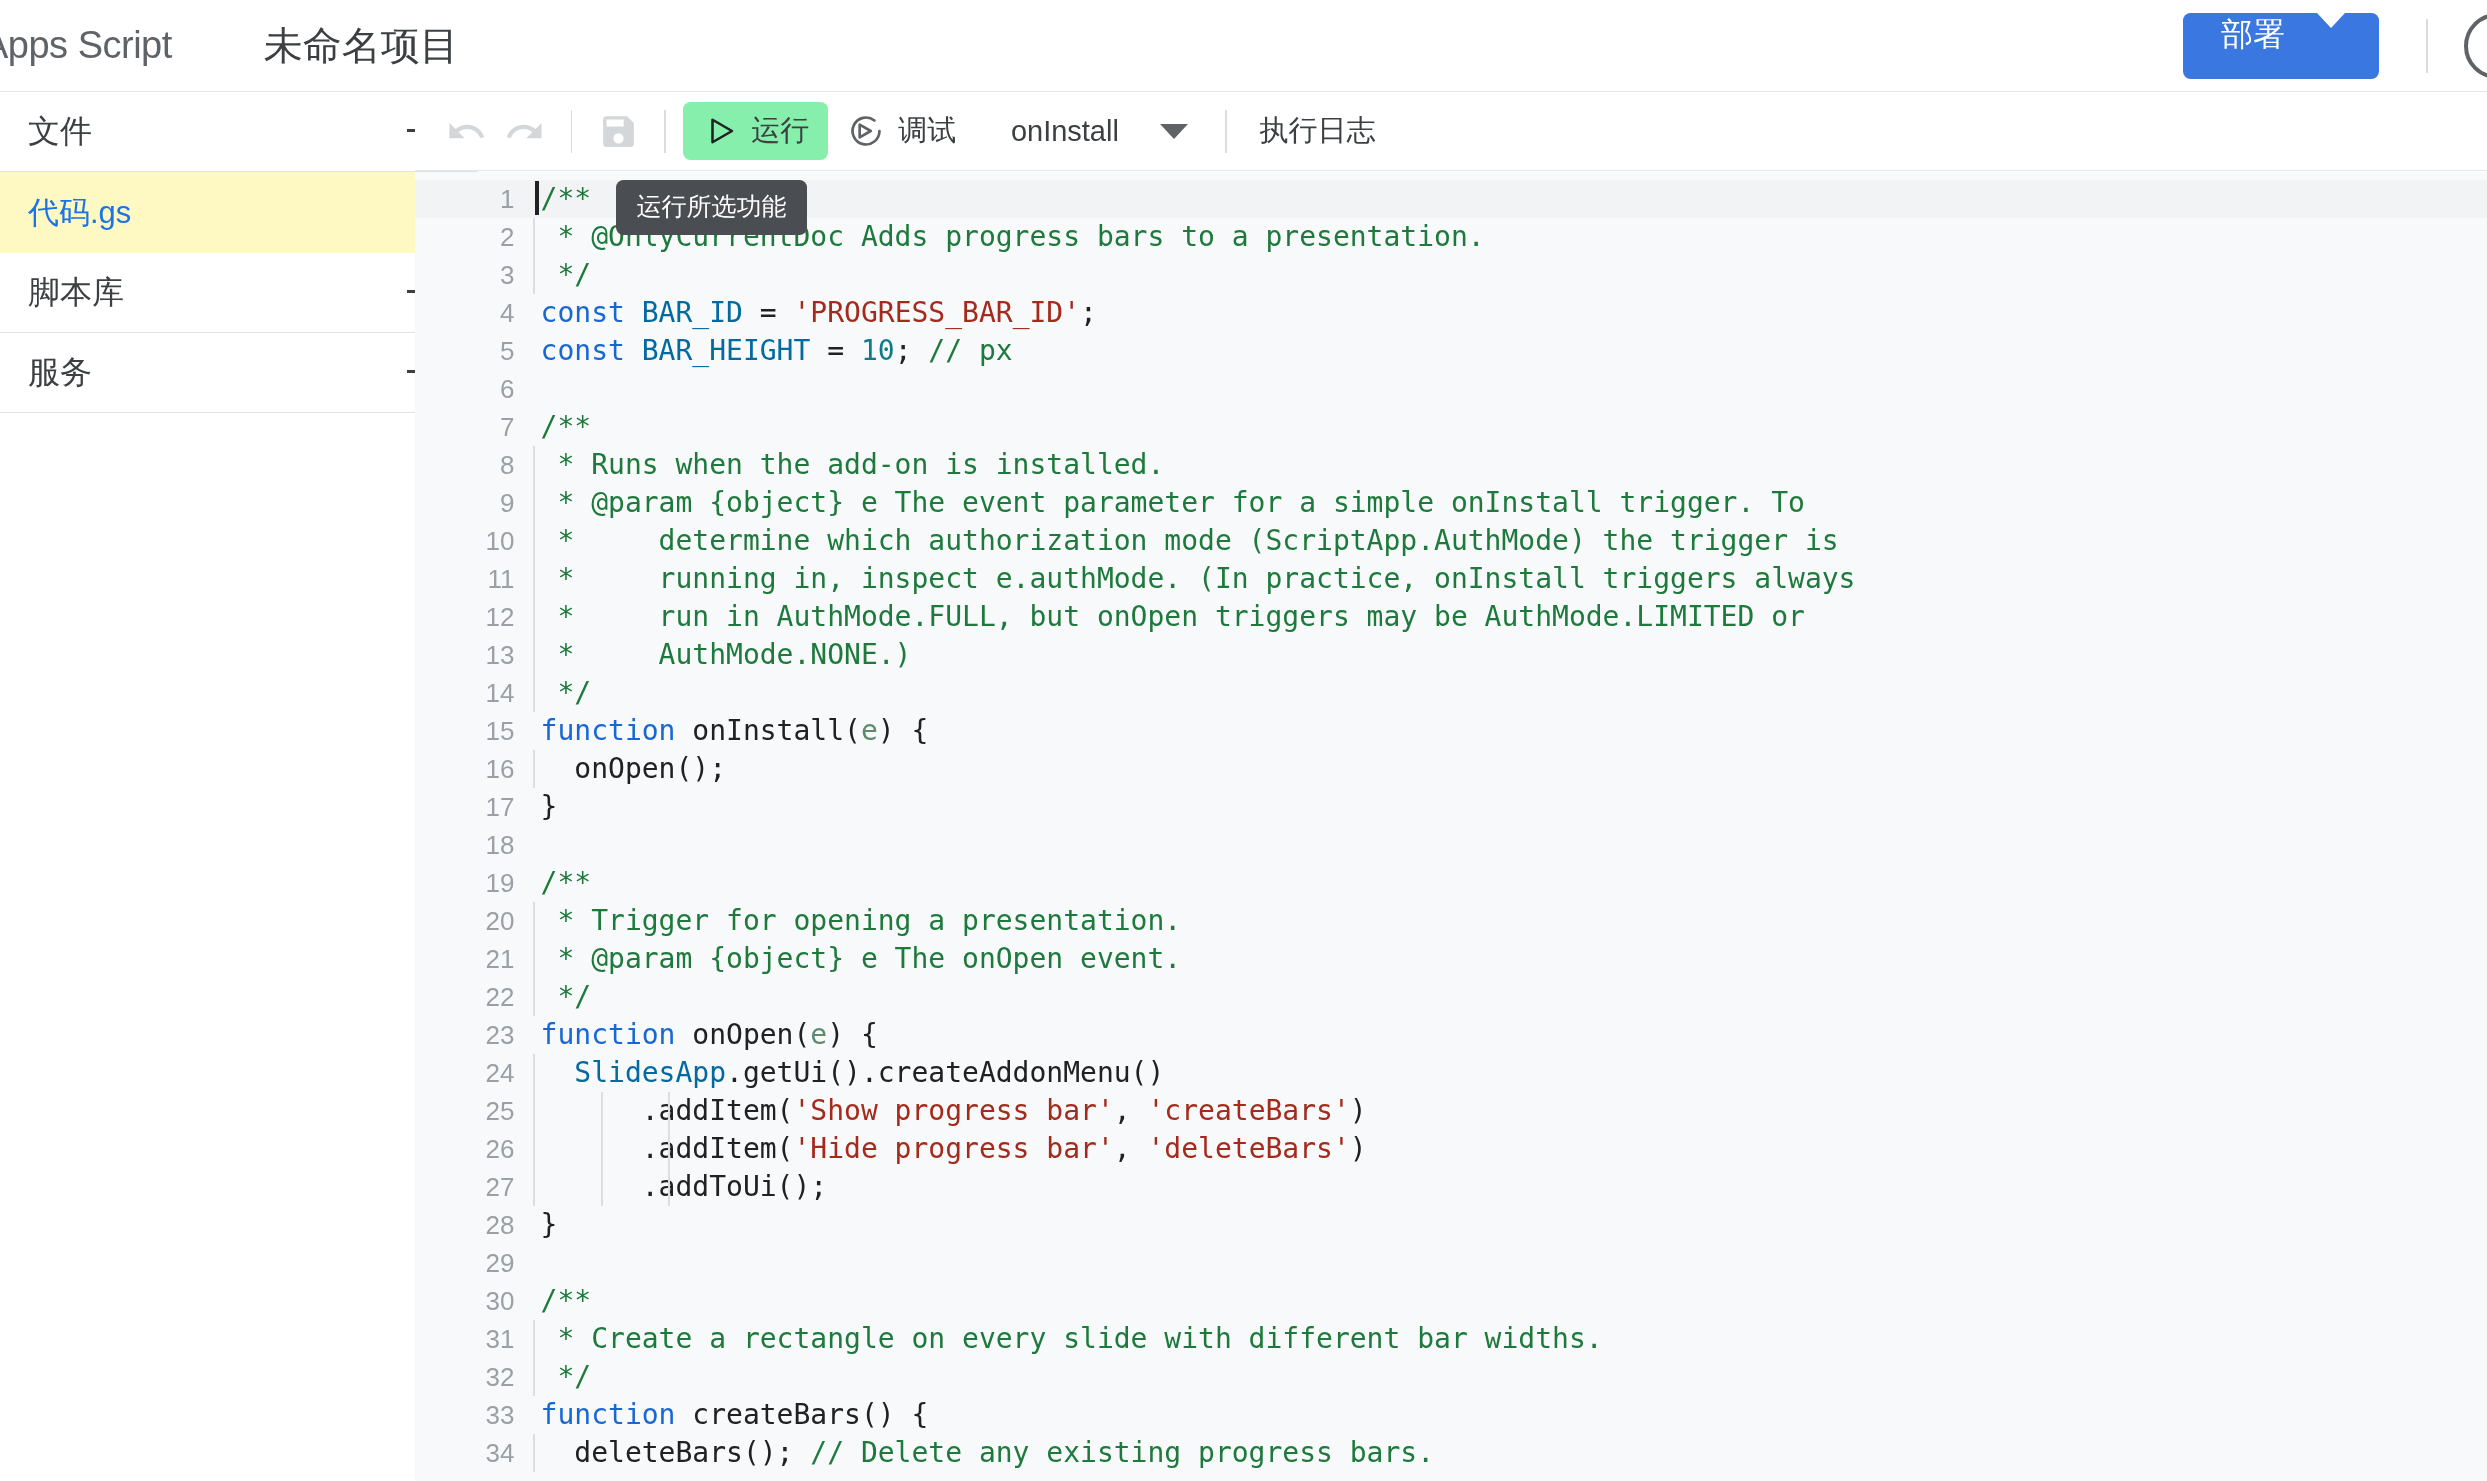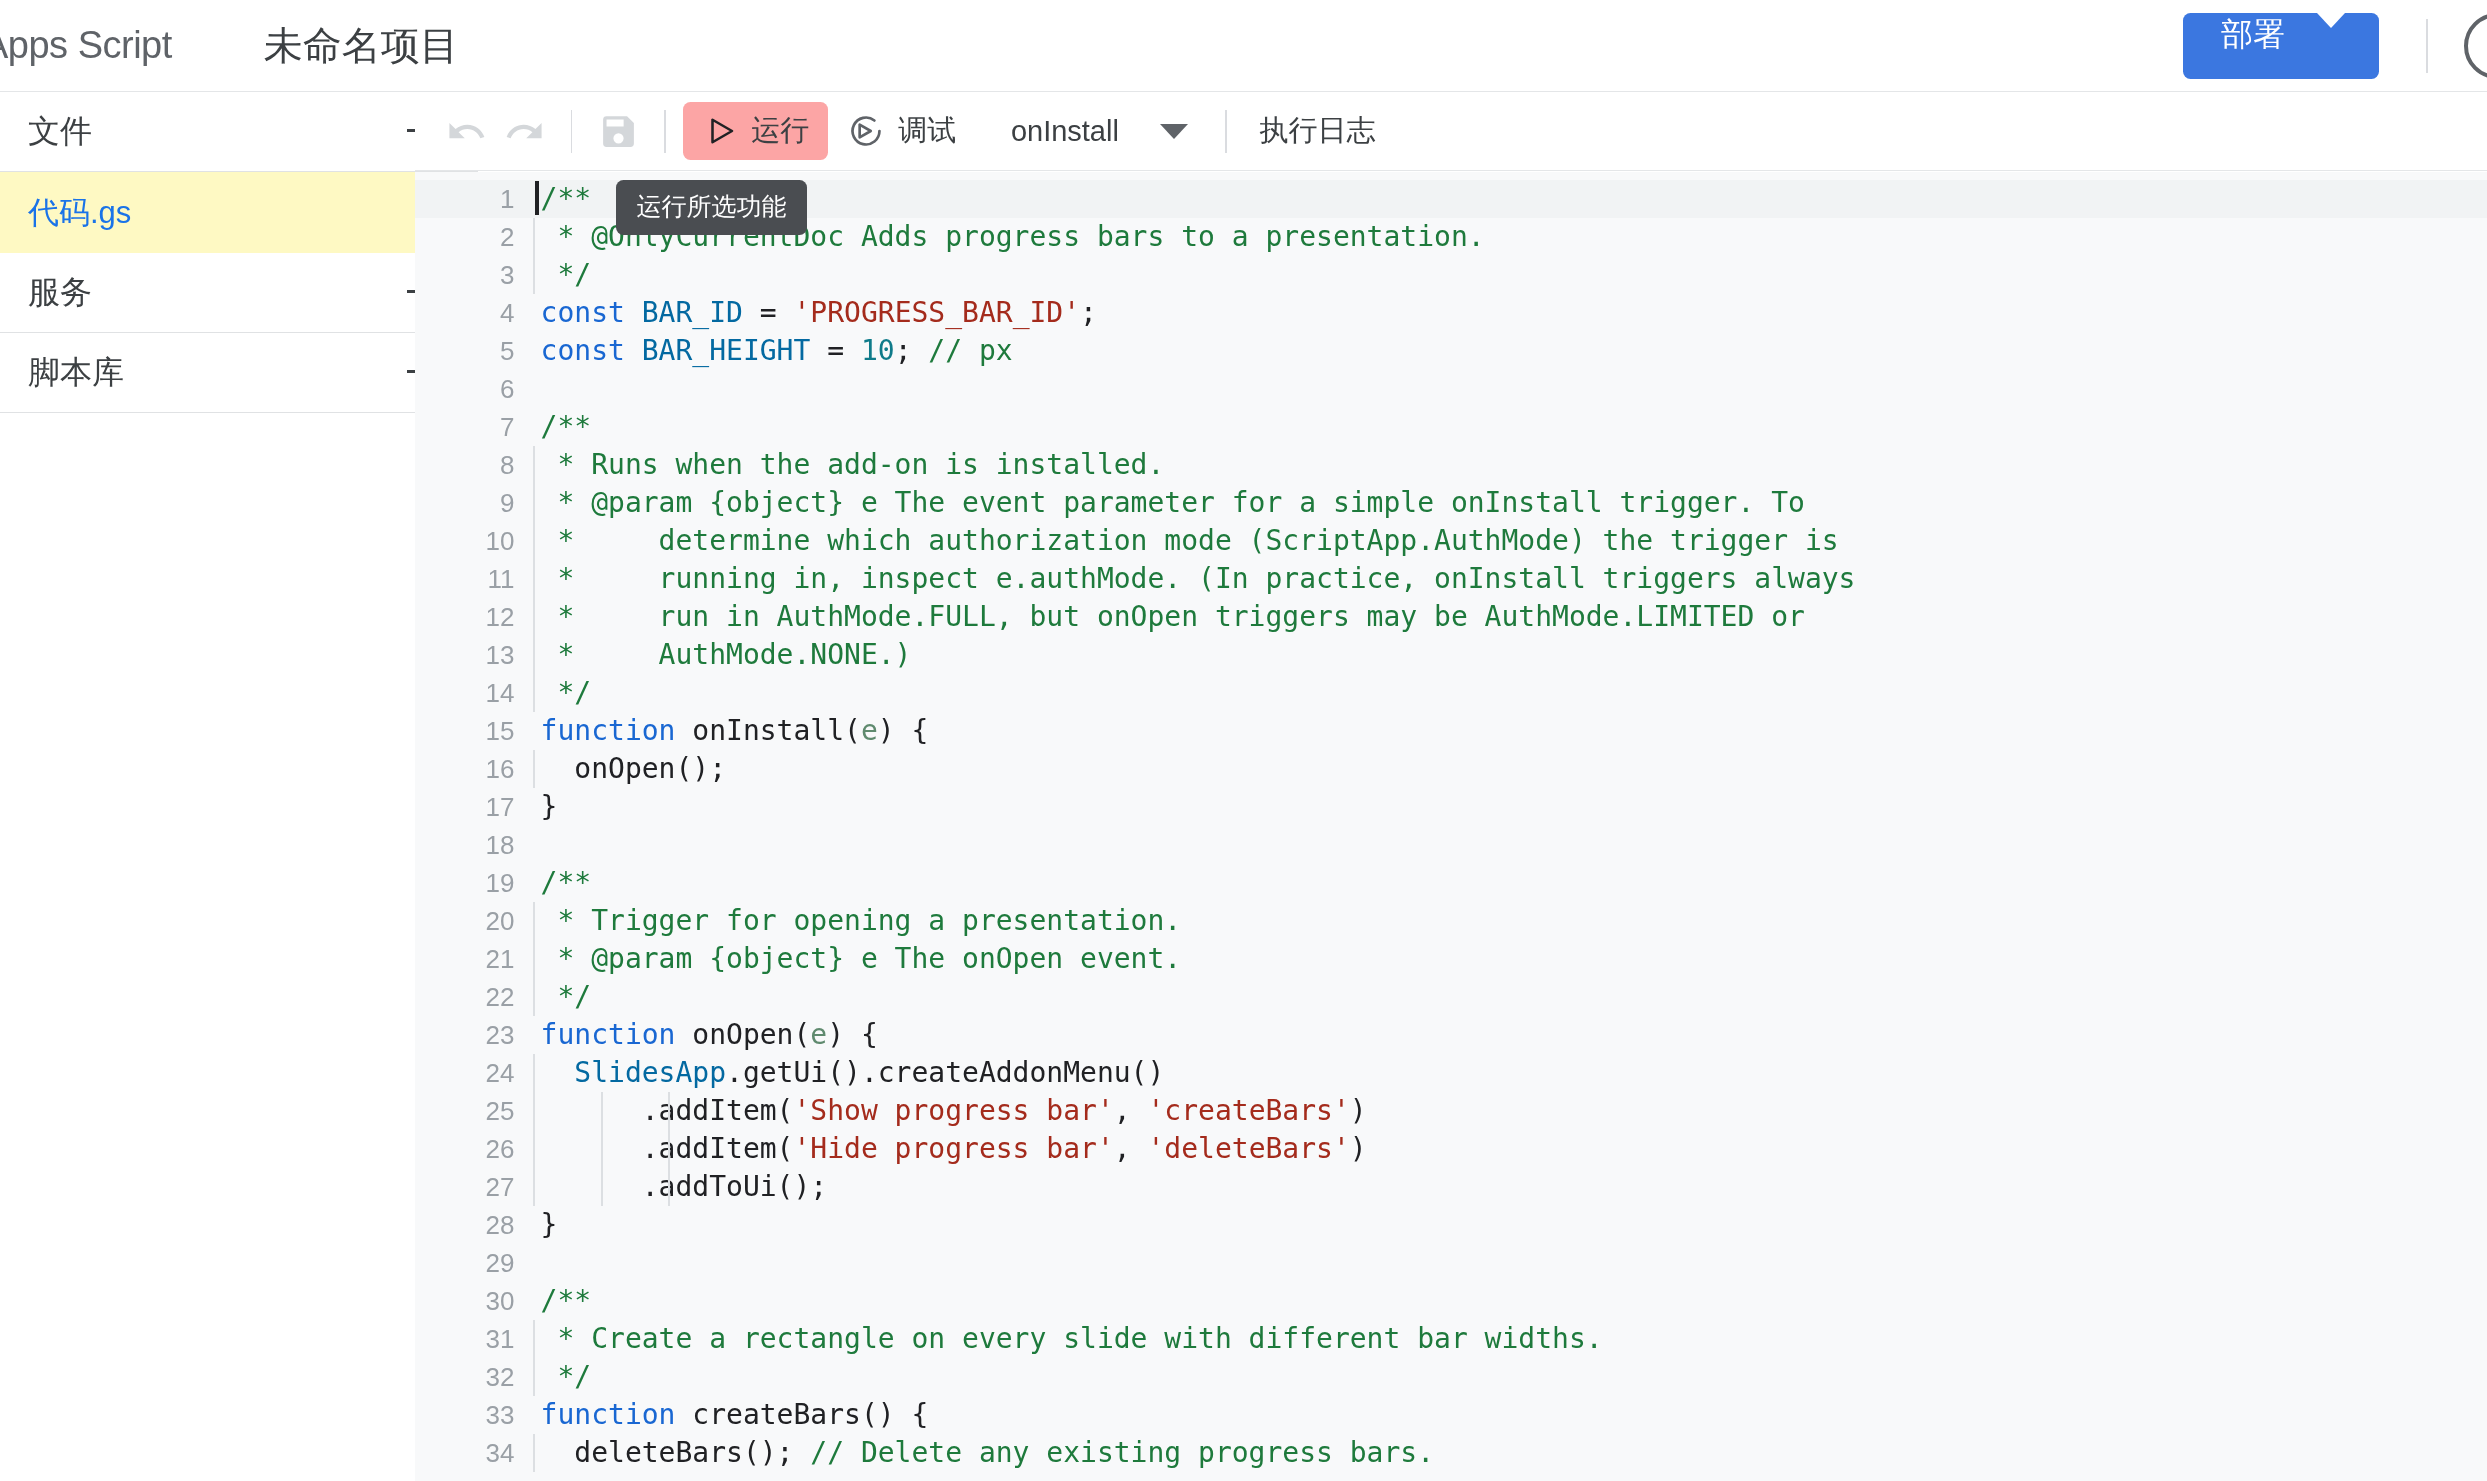--- a/index.html
+++ b/index.html
@@ -186,21 +186,21 @@
     align-items: center;
     gap: 13px;
     height: 58px;
     padding: 0 19px;
     border-radius: 7.5px;
     cursor: pointer;
     font-size: 29px;
     color: #3c4043;
     white-space: nowrap;
   }
-  .tb-text-btn.active { background: #fca5a5; }
+  .tb-text-btn.active { background: #86efac; }
 
   .fn-select {
     display: flex;
     align-items: center;
     gap: 41px;
     height: 58px;
     padding: 0 20.6px;
     border-radius: 7.5px;
     cursor: pointer;
     margin-left: 15px;
@@ -340,26 +340,26 @@
     <div class="side-section">
       <span class="side-section-label">文件</span>
       <span class="plus-icon"></span>
     </div>
 
     <div class="file-item">
       <span class="file-item-label">代码.gs</span>
     </div>
 
     <div class="side-section">
+      <span class="side-section-label">脚本库</span>
+      <span class="plus-icon"></span>
+    </div>
+
+    <div class="side-section">
       <span class="side-section-label">服务</span>
-      <span class="plus-icon"></span>
-    </div>
-
-    <div class="side-section">
-      <span class="side-section-label">脚本库</span>
       <span class="plus-icon"></span>
     </div>
 
   </div>
 
   <div class="toolbar">
 
     <div class="tb-icon-btn">
       <svg width="41" height="41" viewBox="0 0 24 24">
         <path d="M12.5 8c-2.65 0-5.05.99-6.9 2.6L2 7v9h9l-3.62-3.62c1.39-1.16 3.16-1.88 5.12-1.88 3.54 0 6.55 2.31 7.6 5.5l2.37-.78C21.08 11.03 17.15 8 12.5 8z" fill="#d4d7da"></path>

